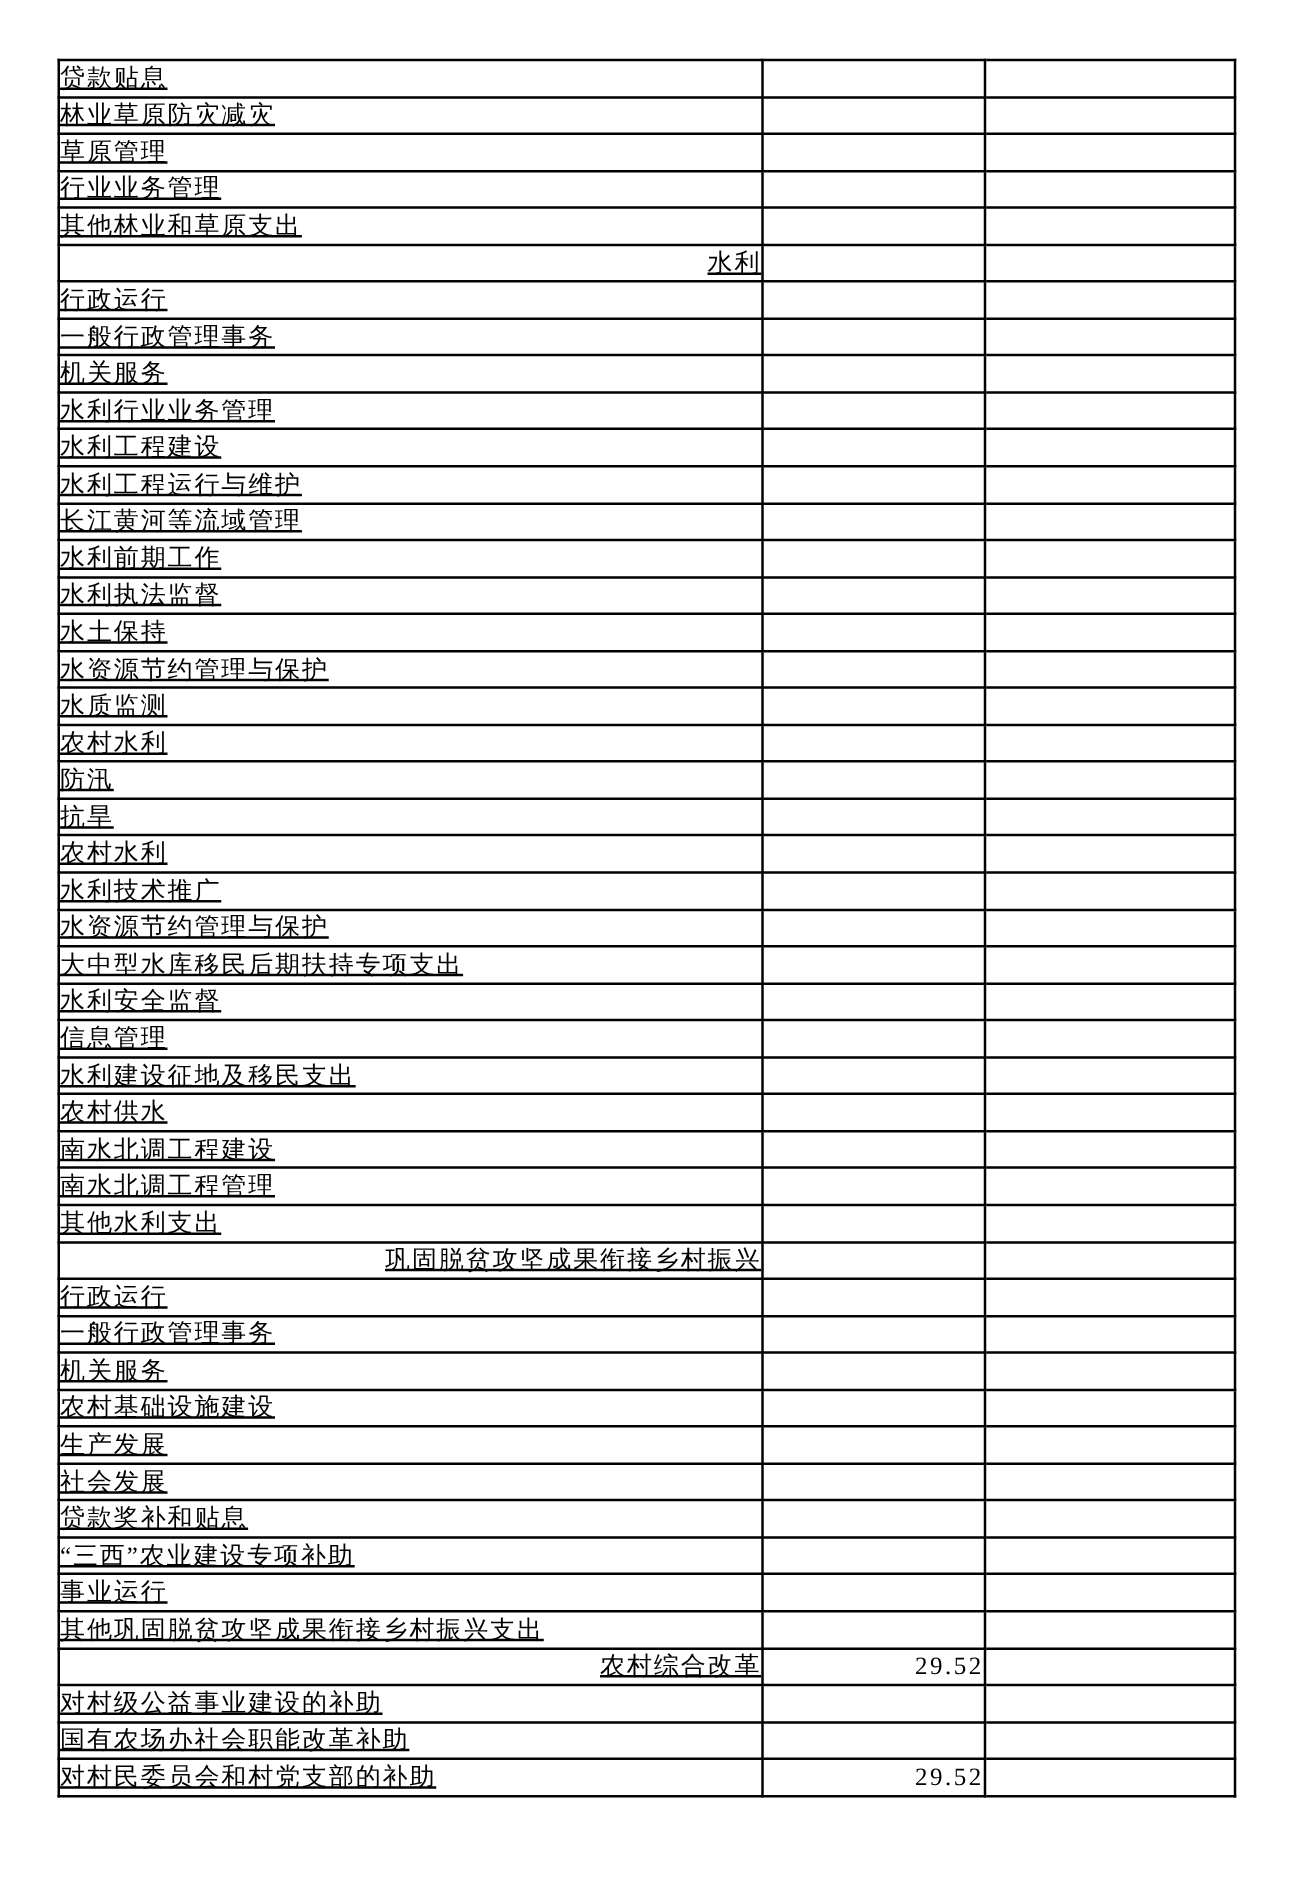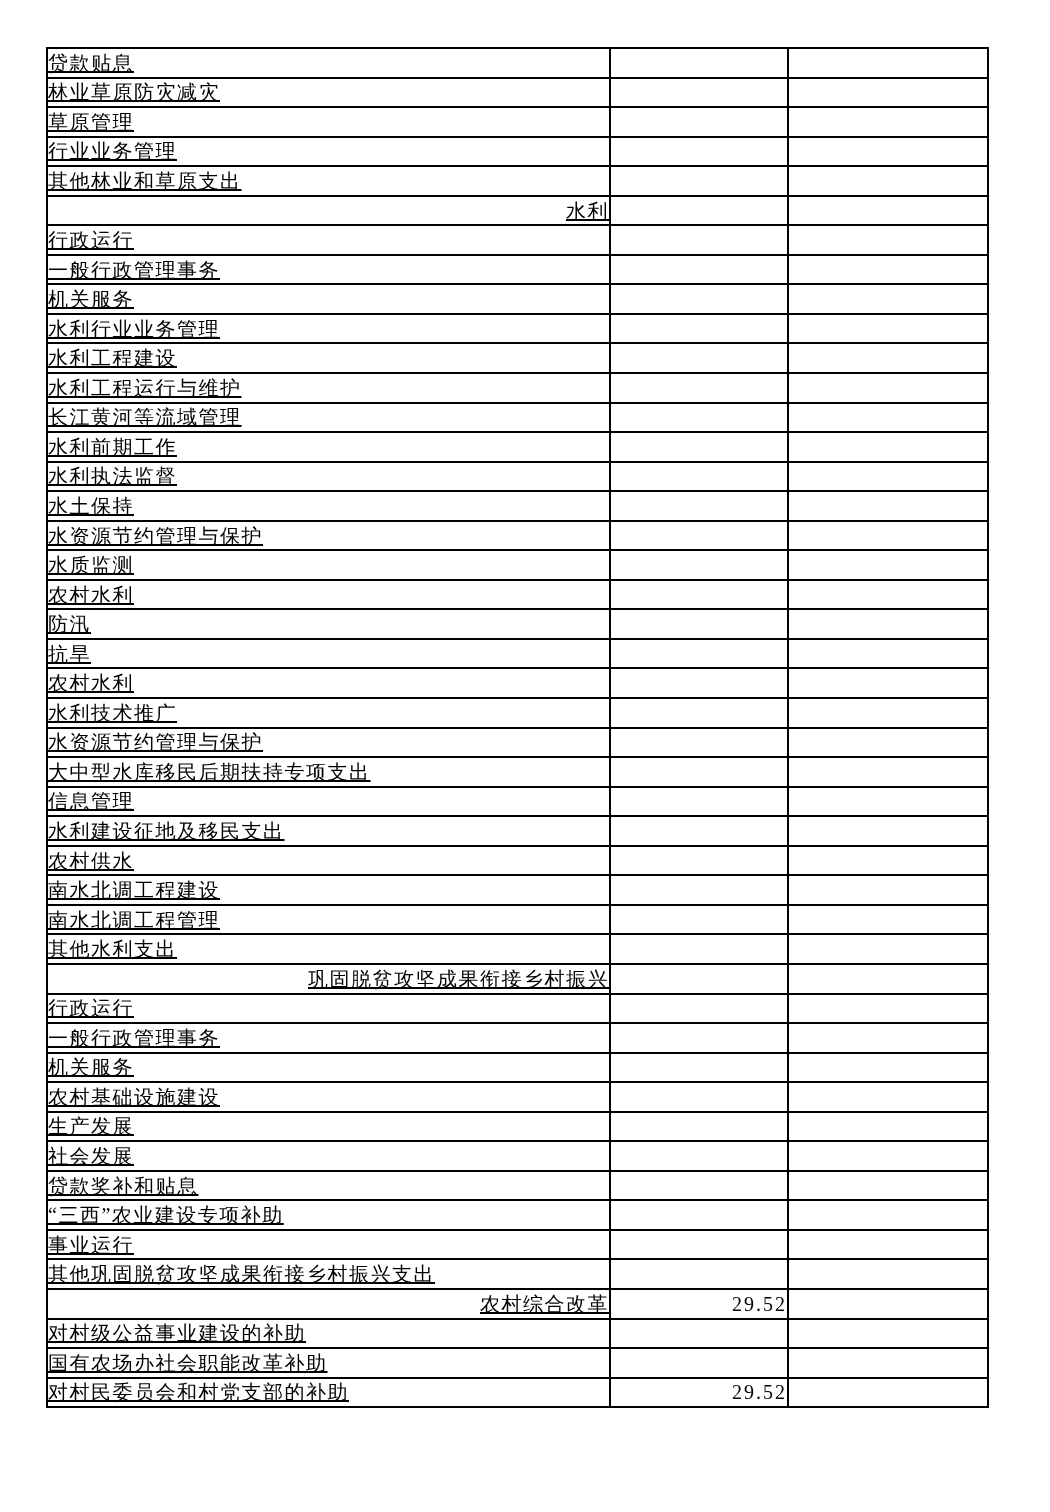--- a/index.html
+++ b/index.html
@@ -177,20 +177,25 @@
           <td class="label ind-3">水资源节约管理与保护</td>
           <td class="num"></td>
           <td class="num"></td>
         </tr>
         <tr>
           <td class="label ind-3">大中型水库移民后期扶持专项支出</td>
           <td class="num"></td>
           <td class="num"></td>
         </tr>
         <tr>
+          <td class="label ind-3">水利安全监督</td>
+          <td class="num"></td>
+          <td class="num"></td>
+        </tr>
+        <tr>
           <td class="label ind-3">信息管理</td>
           <td class="num"></td>
           <td class="num"></td>
         </tr>
         <tr>
           <td class="label ind-3">水利建设征地及移民支出</td>
           <td class="num"></td>
           <td class="num"></td>
         </tr>
         <tr>

